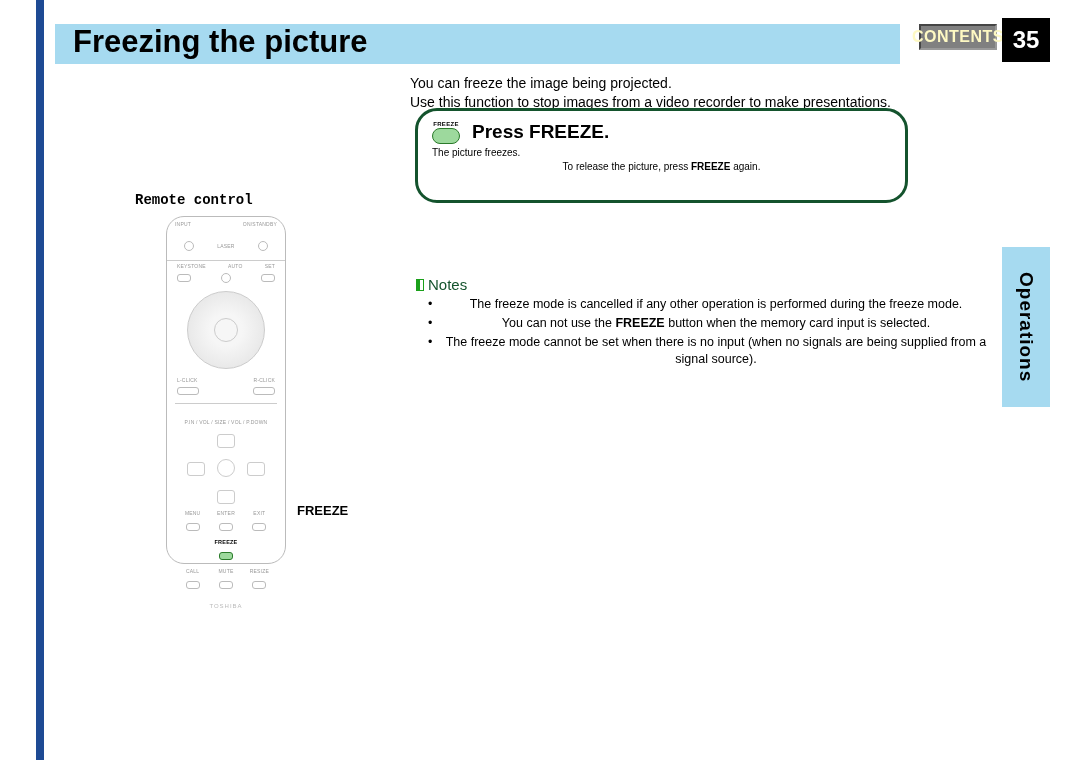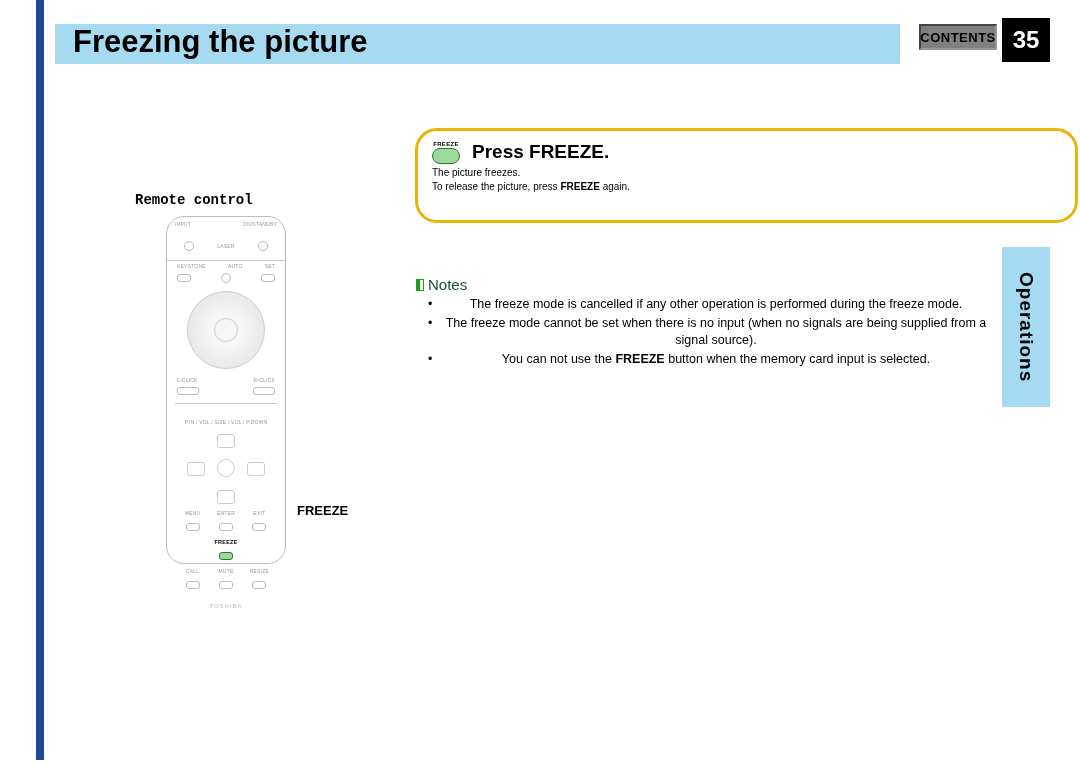--- a/index.html
+++ b/index.html
@@ -43,22 +43,22 @@
 
   
   .contents-btn {
     position: absolute;
     right: 83px;
     top: 24px;
     width: 78px;
     height: 26px;
     background: #808080;
     border: 2px inset #999;
-    color: #000000;
-    font-size: 13px;
+    color: #fef9c3;
+    font-size: 16px;
     font-weight: bold;
     letter-spacing: 0.5px;
     display: flex;
     align-items: center;
     justify-content: center;
     cursor: pointer;
   }
 
   
   .page-number {
@@ -102,23 +102,23 @@
     left: 410px;
     top: 74px;
     font-size: 14px;
     line-height: 1.35;
   }
 
   
   .instruction-panel {
     position: absolute;
     left: 415px;
-    top: 128px;
-    width: 663px;
-    border: 3px solid #eab308;
+    top: 108px;
+    width: 493px;
+    border: 3px solid #14532d;
     border-radius: 22px;
     background: #fff;
     padding: 10px 14px 14px 14px;
   }
   .instruction-panel .row1 {
     display: flex;
     align-items: flex-start;
     gap: 12px;
   }
   .instruction-panel h2 {
@@ -141,21 +141,21 @@
     background: #9dd99d;
     border: 1px solid #2a7a2a;
     border-radius: 8px;
     margin-top: 1px;
   }
   .instruction-panel .body {
     font-size: 10px;
     line-height: 1.4;
     margin-top: 2px;
   }
-  .instruction-panel .body p { margin-bottom: 12px; }
+  .instruction-panel .body p { margin-bottom: 12px; text-align: center; }
   .pause-icon {
     display: inline-flex;
     width: 22px; height: 22px;
     border: 2px solid #3a5db8;
     border-radius: 4px;
     background: #eef2ff;
     align-items: center;
     justify-content: center;
     vertical-align: middle;
     margin: 0 4px;
@@ -294,20 +294,24 @@
   </div>
 
   <div class="contents-btn">CONTENTS</div>
 
   <div class="page-number">35</div>
 
   <div class="side-tab">
     <span>Operations</span>
   </div>
 
+  <div class="intro">
+    <div>You can freeze the image being projected.</div>
+    <div>Use this function to stop images from a video recorder to make presentations.</div>
+  </div>
 
   <div class="instruction-panel">
     <div class="row1">
       <div class="freeze-key">
         <span class="kl">FREEZE</span>
         <span class="kb"></span>
       </div>
       <h2>Press FREEZE.</h2>
     </div>
     <div class="body">
@@ -316,22 +320,22 @@
         <span>To release the picture, press </span><b>FREEZE</b><span> again.</span>
       </p>
     </div>
   </div>
 
   <div class="notes-header">
     <span class="square"></span><span>Notes</span>
   </div>
   <ul class="notes-list">
     <li><span>The freeze mode is cancelled if any other operation is performed during the freeze mode.</span><b></b><span></span></li>
+    <li><span>You can not use the </span><b>FREEZE</b><span> button when the memory card input is selected.</span></li>
     <li><span>The freeze mode cannot be set when there is no input (when no signals are being supplied from a signal source).</span><b></b><span></span></li>
-    <li><span>You can not use the </span><b>FREEZE</b><span> button when the memory card input is selected.</span></li>
   </ul>
 
   <div class="remote-label">Remote control</div>
 
   <div class="remote-wrap">
     <div class="remote-body">
       <div class="rb-labels-row" style="padding-top:4px;">
         <span class="tiny-label">INPUT</span>
         <span class="tiny-label">ON/STANDBY</span>
       </div>

